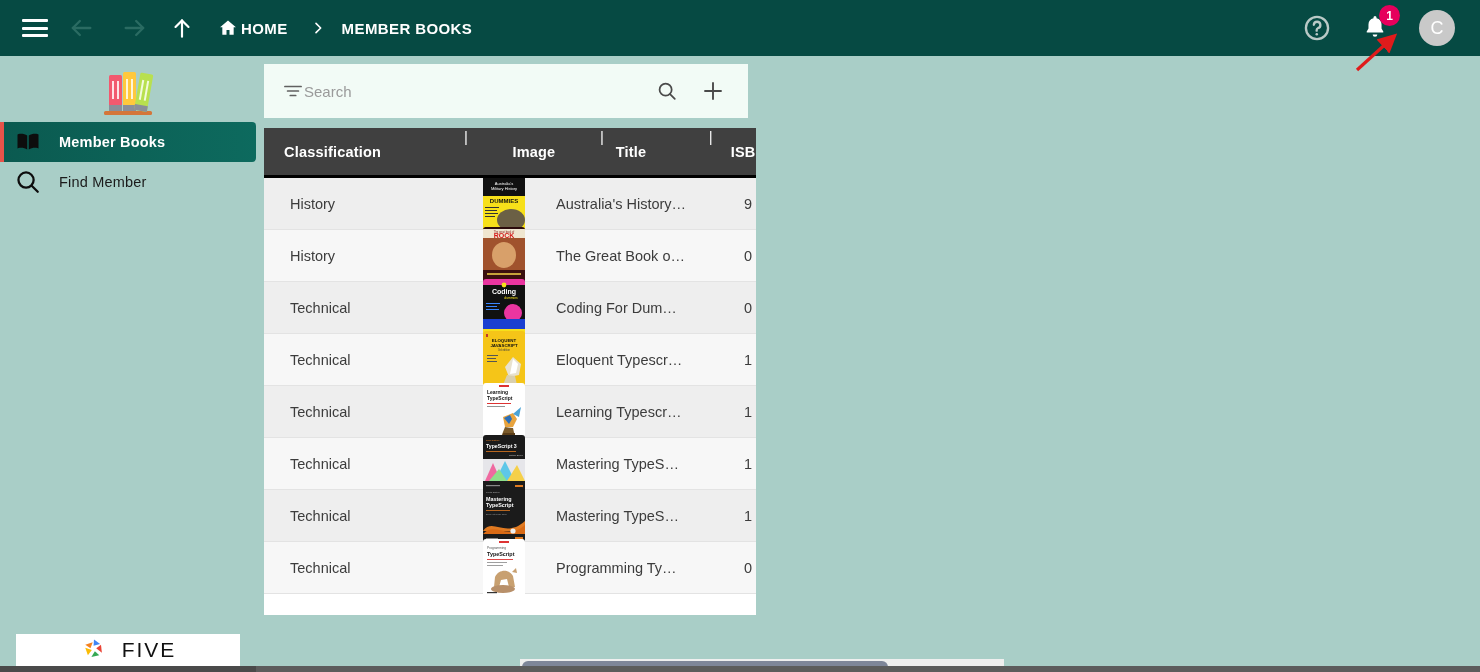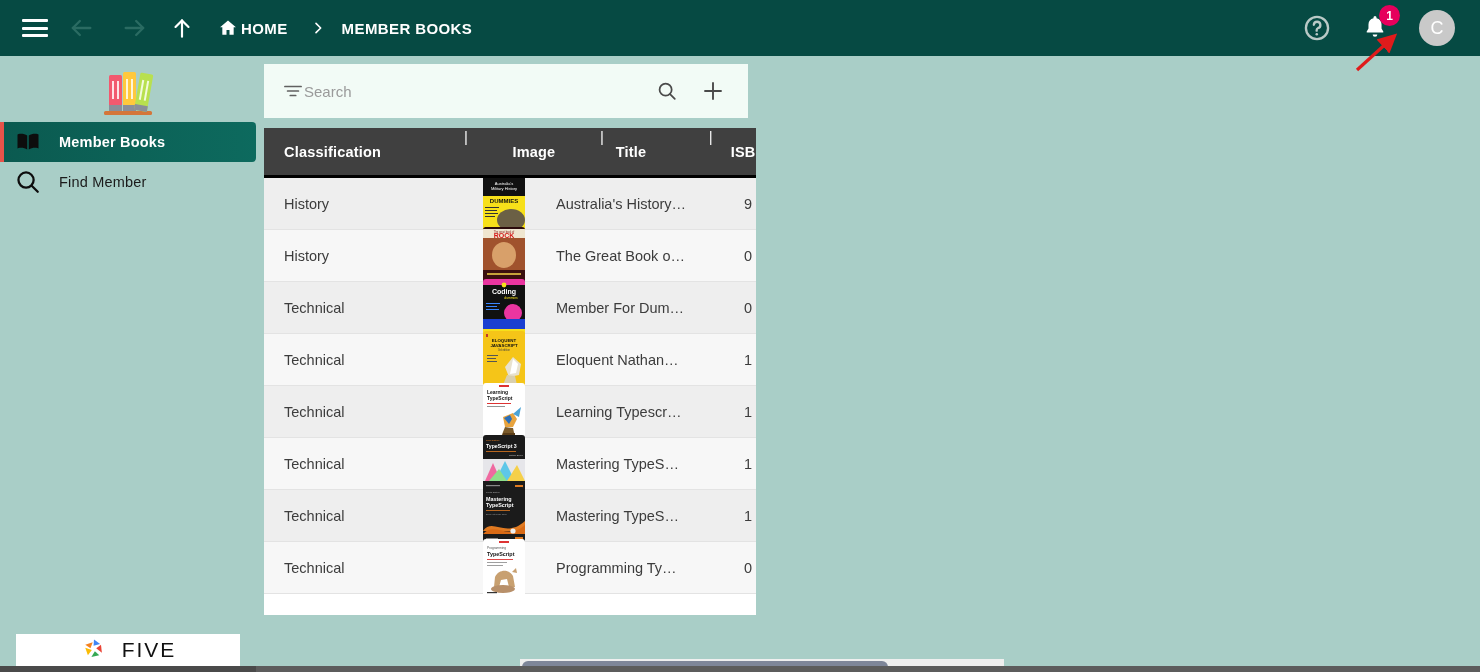--- a/index.html
+++ b/index.html
@@ -133,21 +133,21 @@
   }
   .gh-sep { color:#ffffff; font-size:15px; opacity:0.95; }
 
   .grid-body { position:relative; height: 437px; width: 620px; overflow:hidden; background:#fff; }
   .row {
     display:flex; align-items:center; height: 52px; width: 620px;
     border-bottom: 1px solid #e3e3e3;
   }
   .row.odd { background:#eeeeee; }
   .row.even { background:#f7f7f7; }
-  .c-class { width: 200px; padding-left: 20px; font-size:14.5px; color:#3c3c3c; }
+  .c-class { width: 200px; padding-left: 26px; font-size:14.5px; color:#3c3c3c; }
   .c-img { width: 80px; display:flex; align-items:center; justify-content:center; }
   .c-title { width: 200px; padding-left: 12px; font-size:14.5px; color:#3c3c3c; white-space:nowrap; overflow:hidden; }
   .c-isbn { width: 140px; font-size:14.5px; color:#3c3c3c; white-space:nowrap; overflow:hidden; }
 
   .cover { width: 42px; height: 58px; border-radius:3px; overflow:hidden; display:block; }
 
   .hscroll-area {
     position:absolute; top: 603px; left: 264px; width: 484px; height: 16px; background:#efefef;
   }
   .hscroll {
@@ -388,21 +388,21 @@
     <text x="28" y="20" font-size="3.3" fill="#f7e01a" text-anchor="middle" font-family="sans-serif">dummies</text>
     <rect x="3" y="24" width="14" height="1" fill="#3a86ff"></rect>
                   <rect x="3" y="27" width="11" height="1" fill="#3a86ff"></rect>
     <rect x="3" y="30" width="13" height="1" fill="#3a86ff"></rect>
     <circle cx="30" cy="34" r="9" fill="#ea35a0"></circle>
     <rect y="40" width="42" height="10" fill="#1b3fd1"></rect>
     <rect y="50" width="42" height="8" fill="#f7e01a"></rect>
     <rect x="24" y="53" width="14" height="1.3" fill="#333"></rect>
                 </svg></span>
             </div>
-            <div class="c-title">Member For Dum…</div>
+            <div class="c-title">Coding For Dum…</div>
             <div class="c-isbn">0</div>
           </div>
           <div class="row even">
             <div class="c-class">Technical</div>
             <div class="c-img">
               <span class="cover">
     <svg viewBox="0 0 42 58">
                   <rect width="42" height="58" fill="#f5c518"></rect>
     <rect x="3" y="3" width="2" height="3" fill="#c0392b"></rect>
     <text x="21" y="11" font-size="4.4" fill="#111" text-anchor="middle" font-weight="bold" font-family="sans-serif">ELOQUENT</text>
@@ -410,21 +410,21 @@
     <text x="21" y="20" font-size="2.6" fill="#444" text-anchor="middle" font-family="sans-serif">3rd edition</text>
     <rect x="4" y="24" width="11" height="1" fill="#555"></rect>
                   <rect x="4" y="27" width="9" height="1" fill="#555"></rect>
     <rect x="4" y="30" width="10" height="1" fill="#555"></rect>
     <path d="M30 26 L38 33 L36 44 L26 46 L22 36 Z" fill="#e8e2d0"></path>
     <path d="M30 28 L35 33 L33 42 L27 43 Z" fill="#fff"></path>
     <path d="M24 44 L20 54 L34 54 L32 45 Z" fill="#d9cfae"></path>
     <rect x="4" y="52" width="8" height="1.3" fill="#333"></rect>
                 </svg></span>
             </div>
-            <div class="c-title">Eloquent Nathan…</div>
+            <div class="c-title">Eloquent Typescr…</div>
             <div class="c-isbn">1</div>
           </div>
           <div class="row odd">
             <div class="c-class">Technical</div>
             <div class="c-img">
               <span class="cover">
     <svg viewBox="0 0 42 58">
                   <rect width="42" height="58" fill="#fff"></rect>
     <rect x="16" y="2" width="10" height="2" fill="#d33"></rect>
     <text x="4" y="11" font-size="5" fill="#111" font-weight="bold" font-family="sans-serif">Learning</text>

